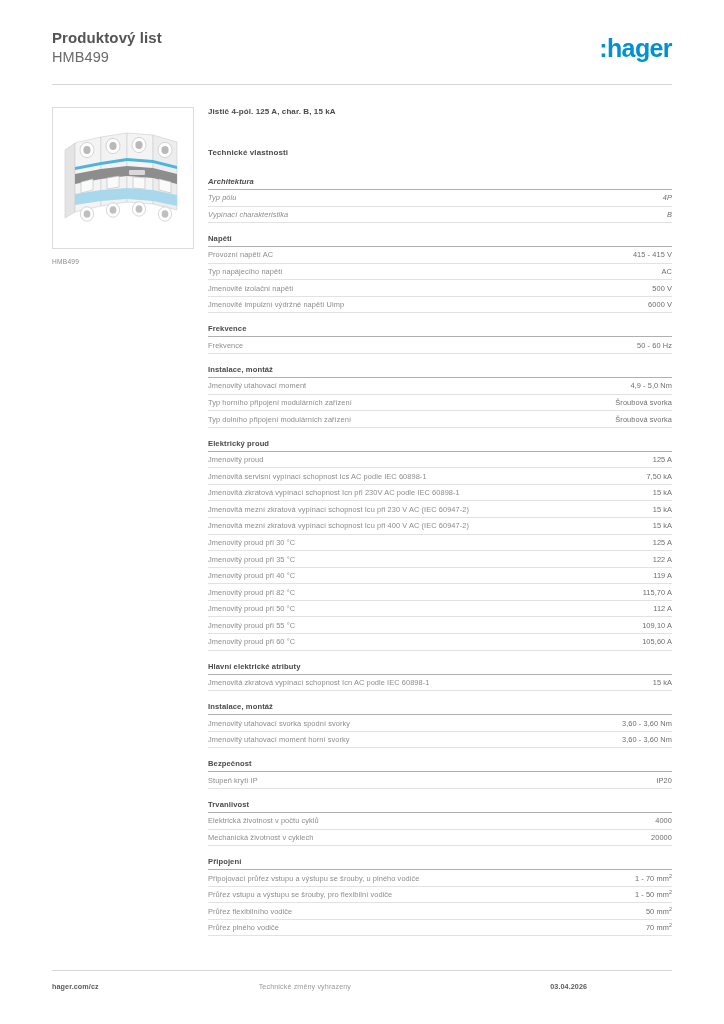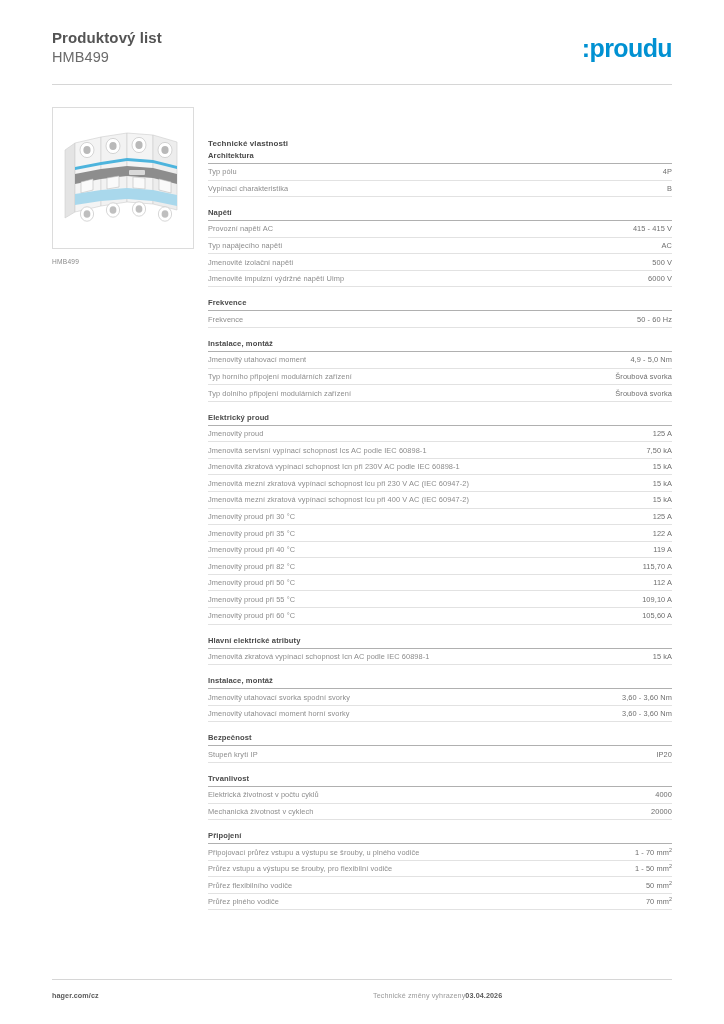--- a/index.html
+++ b/index.html
@@ -28,49 +28,49 @@
   .product-figure { width:142px; height:142px; border:1px solid #dcdcdc; background:#fff;
                     display:flex; align-items:center; justify-content:center; overflow:hidden; }
   .product-figure svg { display:block; }
   .product-caption { font-size:6.6px; color:#8a8a8a; margin-top:9px; letter-spacing:.25px; }
 
   
   .product-name { font-size:8px; font-weight:bold; color:#4a4a4a; letter-spacing:.1px; }
   .section-intro { font-size:8px; font-weight:bold; color:#4a4a4a; margin-top:32px; letter-spacing:.1px; }
 
   .spec-group { margin-top:11px; }
-  .spec-group:first-of-type { margin-top:3px; }
+  .spec-group:first-of-type { margin-top:20px;font-style:italic; }
   .group-title { font-size:7.6px; font-weight:bold; color:#4a4a4a; padding-bottom:3px;
                  border-bottom:1px solid #b0b0b0; letter-spacing:.1px; }
   .spec-row { display:flex; align-items:baseline; justify-content:space-between;
               gap:12px; padding:3.4px 0 3.2px; border-bottom:1px solid #e2e2e2; }
   .spec-label { font-size:7.4px; color:#8c8c8c; letter-spacing:.08px; white-space:nowrap;
                 overflow:hidden; text-overflow:ellipsis; }
   .spec-value { font-size:7.4px; color:#6e6e6e; letter-spacing:.08px; white-space:nowrap; text-align:right; }
   .spec-value sup { font-size:5.4px; vertical-align:super; line-height:0; }
 
   
-  .footer-wrap { position:absolute; left:52px; right:52px; bottom:24px; }
+  .footer-wrap { position:absolute; left:52px; right:52px; bottom:33px; }
   .footer-rule { height:1px; background:#d6d6d6; }
   .footer { display:flex; align-items:center; justify-content:space-between; padding-top:11px; }
   .footer-left { font-size:7.2px; font-weight:bold; color:#5a5a5a; letter-spacing:.1px; flex:1 1 0; }
-  .footer-center { font-size:7.2px; color:#9a9a9a; letter-spacing:.1px; flex:1 1 0; text-align:right; }
-  .footer-right { font-size:7.2px; font-weight:bold; color:#5a5a5a; letter-spacing:.1px; flex:1 1 0; text-align:left; }
+  .footer-center { font-size:7.2px; color:#9a9a9a; letter-spacing:.1px; flex:1 1 0; text-align:left; }
+  .footer-right { font-size:7.2px; font-weight:bold; color:#5a5a5a; letter-spacing:.1px; flex:1 1 0; text-align:center; }
 </style>
 </head>
 <body>
 
 <div class="page">
 
   <div class="header">
     <div>
       <div class="doc-title">Produktový list</div>
       <div class="doc-subtitle">HMB499</div>
     </div>
-    <div class="logo">:proudu</div>
+    <div class="logo">:hager</div>
   </div>
   <div class="header-rule"></div>
 
   <div class="content">
 
     <div class="col-left">
       <div class="product-figure">
         <svg width="128" height="104" viewBox="0 0 128 104">
 
           <path d="M6 24 L16 17 L16 86 L6 92 Z" fill="#e4e4e4" stroke="#cfcfcf" stroke-width=".6"></path>
@@ -121,20 +121,21 @@
             <ellipse cx="106" cy="88" rx="3.4" ry="3.8"></ellipse>
           </g>
 
           <rect x="70" y="44" width="16" height="5" rx="1" fill="#d9d9d9"></rect>
         </svg>
       </div>
       <div class="product-caption">HMB499</div>
     </div>
 
     <div class="col-right">
+      <div class="product-name">Jistič 4-pól. 125 A, char. B, 15 kA</div>
       <div class="section-intro">Technické vlastnosti</div>
       <div id="spec-groups">
           <div class="spec-group">
             <div class="group-title">Architektura</div>
             <div class="spec-row">
               <div class="spec-label">Typ pólu</div>
               <div class="spec-value">4P</div>
             </div>
             <div class="spec-row">
               <div class="spec-label">Vypínací charakteristika</div>

